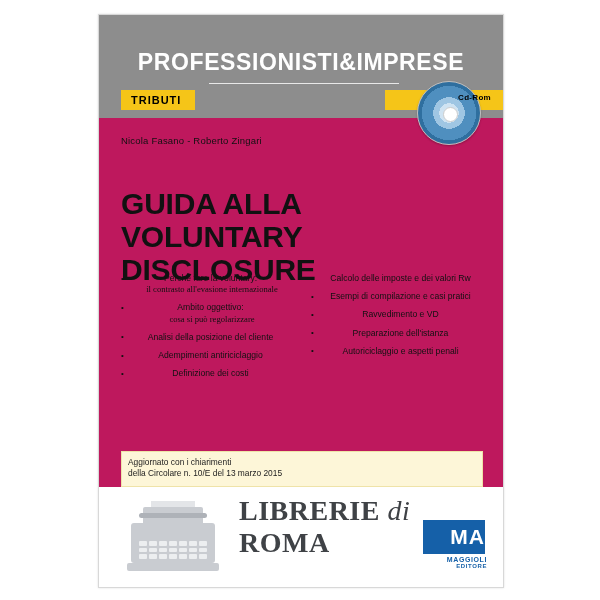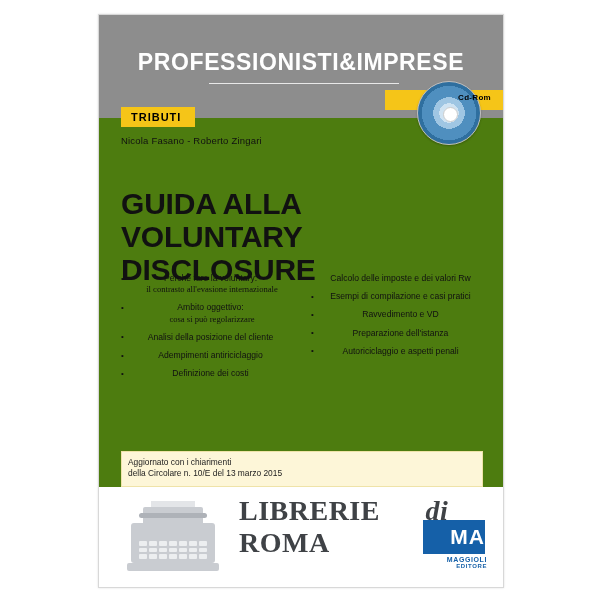--- a/index.html
+++ b/index.html
@@ -23,21 +23,21 @@
     background: #ffffff;
   }
 
   
   .cover {
     position: absolute;
     left: 98px;
     top: 14px;
     width: 404px;
     height: 572px;
-    background: #4d7c0f;
+    background: #be185d;
     border: 1px solid #d8d8d8;
     box-shadow: 0 0 2px rgba(0,0,0,0.12);
     overflow: hidden;
   }
 
   
   .top-band {
     position: absolute;
     left: 0; top: 0;
     width: 404px;
@@ -63,21 +63,21 @@
     left: 110px;
     top: 68px;
     width: 190px;
     height: 1px;
     background: #e8e8e8;
   }
 
   .tributi-tab {
     position: absolute;
     left: 22px;
-    top: 92px;
+    top: 75px;
     background: #f5c518;
     color: #000000;
     font-size: 11px;
     font-weight: bold;
     letter-spacing: 1px;
     padding: 4px 14px 4px 10px;
   }
 
   .cdrom-tab {
     position: absolute;
@@ -284,23 +284,22 @@
     left: 140px;
     bottom: 28px;
     font-size: 28px;
     color: #3f4246;
     font-family: "Liberation Serif", serif;
     font-weight: bold;
     letter-spacing: 0.5px;
   }
   .librerie .di {
     font-style: italic;
-    font-weight: bold;
+    font-weight: normal;
     font-family: "Liberation Serif", serif;
-    margin-left: 38px;
   }
 
   
   .publisher {
     position: absolute;
     right: 16px;
     bottom: 18px;
     width: 66px;
     text-align: right;
   }

